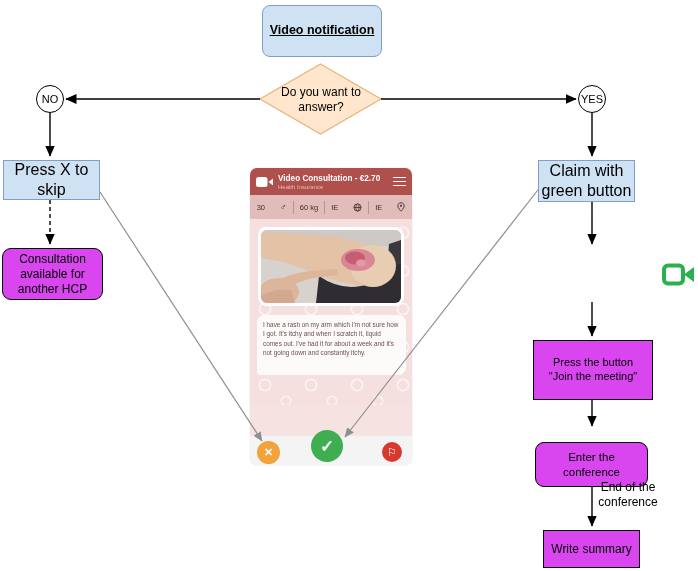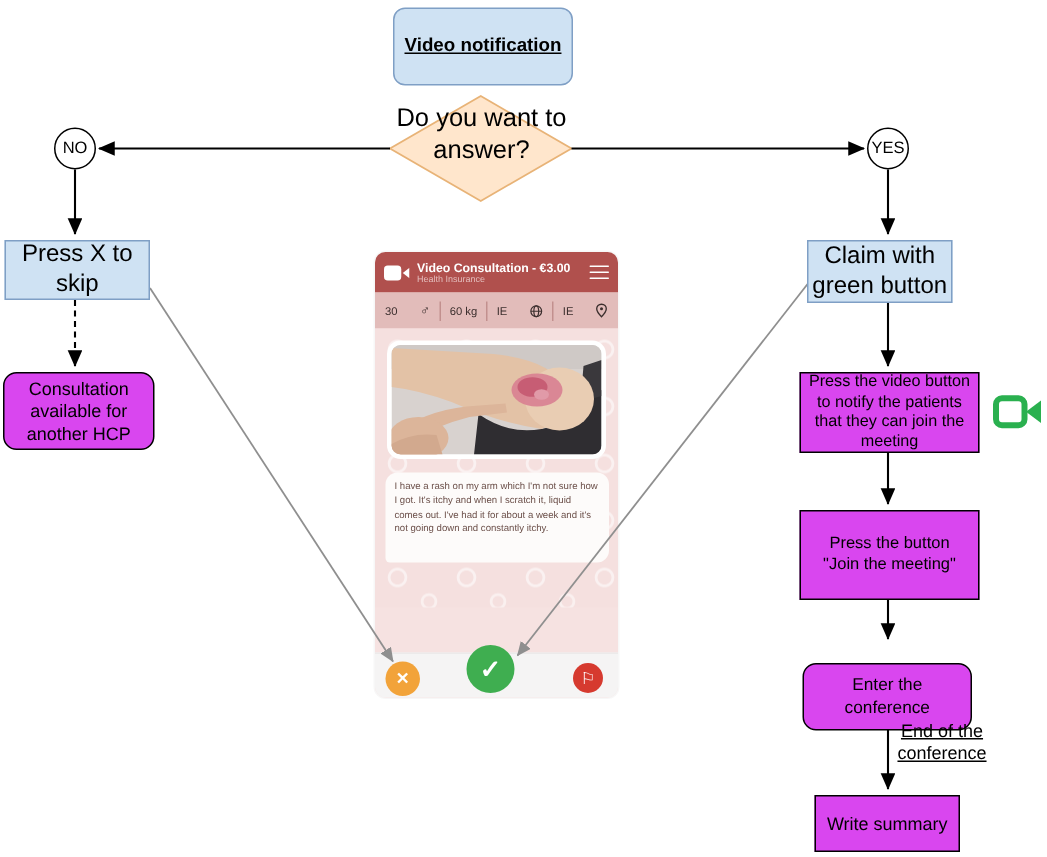--- a/index.html
+++ b/index.html
@@ -11,38 +11,38 @@
   .fbox { position:absolute; display:flex; align-items:center; justify-content:center;
           text-align:center; color:#000; z-index:4; line-height:1.25; }
   .blue  { background:#cfe2f3; border:1px solid #7f9fc5; font-size:16px; }
   .plain { background:#d946ef; border:1.5px solid #000; }
   .round { border-radius:9px; }
 
   #title-box { left:262px; top:5px; width:120px; height:52px; background:#cfe2f3;
                border:1px solid #7f9fc5; border-radius:8px; font-size:12.5px; font-weight:bold; }
   #title-box span { text-decoration:underline; }
 
-  #decision-text { left:259px; top:74px; width:124px; height:30px; font-size:17px;
+  #decision-text { left:259px; top:85px; width:124px; height:30px; font-size:12px;
                    background:transparent; border:none; }
 
   .circle { position:absolute; width:28px; height:28px; border-radius:50%;
             background:#fff; border:1px solid #000; display:flex; align-items:center;
             justify-content:center; font-size:11px; z-index:4; }
   #no-circle  { left:36px;  top:85px; }
   #yes-circle { left:578px; top:85px; }
 
   #pressx-box  { left:3px;   top:160px; width:97px;  height:40px; }
   #consult-box { left:2px;   top:248px; width:101px; height:52px; font-size:12px; padding:0 2px; }
   #claim-box   { left:538px; top:160px; width:97px; height:42px; padding:4px 2px; }
   #video-box   { left:533px; top:248px; width:120px; height:54px; font-size:10.8px; padding:0 2px; }
   #join-box    { left:533px; top:340px; width:120px; height:60px; font-size:11px; padding:0 10px; }
   #enter-box   { left:535px; top:430px; width:113px; height:45px; font-size:11.5px; padding:0 28px;margin-top:12px; }
   #write-box   { left:543px; top:530px; width:97px;  height:38px; font-size:12px; }
   #end-label   { left:592px; top:480px; width:72px; font-size:12px; background:transparent;
-                 border:none; height:auto;text-decoration:underline; }
+                 border:none; height:auto; }
 
   #video-icon-flow { position:absolute; left:661px; top:261px; z-index:4; }
 
   
   #wires { position:absolute; left:0; top:0; width:698px; height:571px; z-index:3; pointer-events:none; }
 
   
   #phone { position:absolute; left:250px; top:168px; width:162px; height:297px;
            border-radius:7px; overflow:hidden; z-index:2; background:#f6e2e1;
            box-shadow:0 0 0 1px rgba(0,0,0,0.03); }
@@ -123,40 +123,39 @@
     <span>NO</span>
   </div>
   <div class="circle" id="yes-circle">
     <span>YES</span>
   </div>
 
   <div class="fbox blue" id="pressx-box">Press X to skip</div>
   <div class="fbox plain round" id="consult-box">Consultation available for another HCP</div>
 
   <div class="fbox blue" id="claim-box">Claim with green button</div>
-  <div class="fbox plain" id="video-box">Press the video button to notify the patients that they can join the meeting</div>
   <div class="fbox plain" id="join-box">Press the button "Join the meeting"</div>
   <div class="fbox plain round" id="enter-box">Enter the conference</div>
   <div class="fbox" id="end-label">End of the conference</div>
   <div class="fbox plain" id="write-box">Write summary</div>
 
   <svg id="video-icon-flow" width="34" height="27" viewBox="0 0 34 27">
     <rect x="3" y="4.5" width="19" height="18" rx="4" fill="#fff" stroke="#2ab04f" stroke-width="4"></rect>
     <polygon points="23,13.5 33,6 33,21" fill="#2ab04f"></polygon>
   </svg>
 
   <div id="phone">
 
     <div id="phone-header">
       <svg width="17" height="12" viewBox="0 0 17 12">
         <rect x="0" y="1" width="11.5" height="10" rx="2.5" fill="#fff"></rect>
         <polygon points="12.5,6 17,2.5 17,9.5" fill="#fff"></polygon>
       </svg>
       <div class="htext">
-        <div class="phone-title">Video Consultation - €3.00</div>
+        <div class="phone-title">Video Consultation - €2.70</div>
         <div class="phone-sub">Health Insurance</div>
       </div>
       <div id="hamburger">
           <i></i>
           <i></i>
           <i></i>
         </div>
     </div>
 
     <div id="info-bar">

